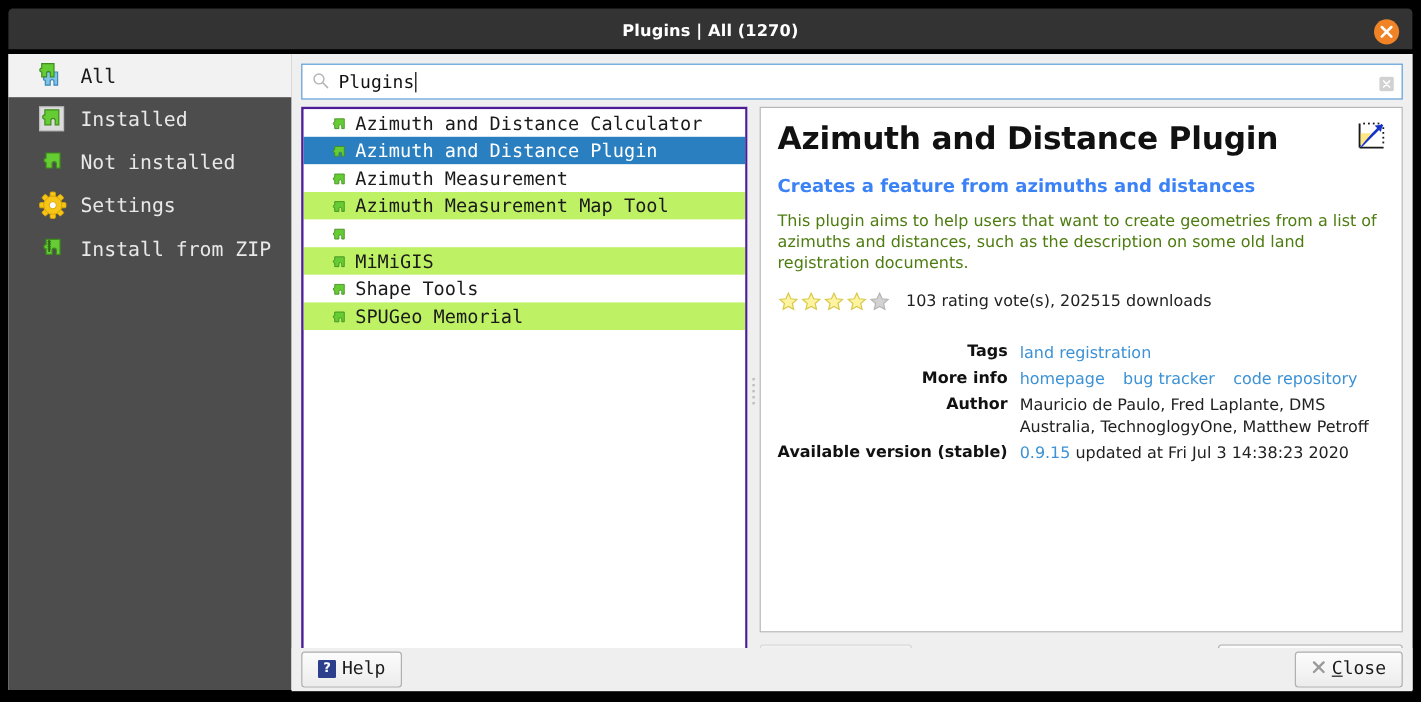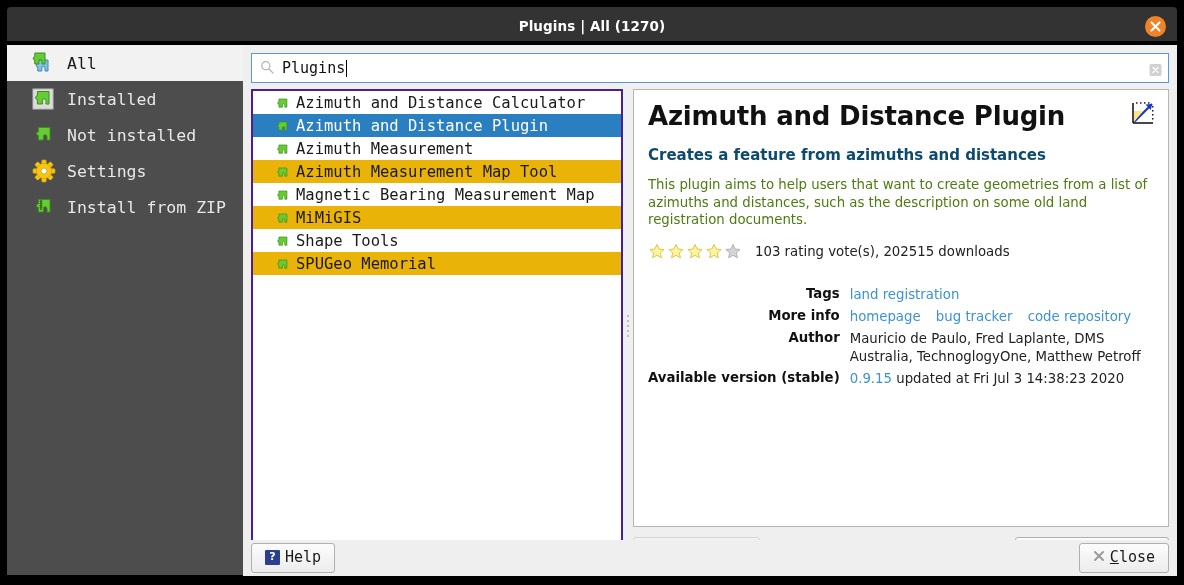--- a/index.html
+++ b/index.html
@@ -155,21 +155,21 @@
     display: flex;
     align-items: center;
     padding-left: 22px;
     font-family: "DejaVu Sans Mono", monospace;
     font-size: 15.5px;
     color: #1a1a1a;
     white-space: nowrap;
     cursor: pointer;
     background: #ffffff;
   }
-  .plug-row.alt { background: #eab308; align-items: center; }
+  .plug-row.alt { background: #bef264; align-items: center; }
   .plug-row.sel {
     background: #2a7fc0;
     color: #ffffff;
   }
   .plug-icon { width: 14px; height: 14px; margin-right: 7px; flex:0 0 14px; }
   .plug-icon svg { display:block; }
 
   
   #splitter {
     flex: 0 0 10px;
@@ -208,21 +208,21 @@
     font-size: 26px;
     font-weight: bold;
     color: #111;
     line-height: 1.15;
     margin: 0 46px 0 0;
     letter-spacing: -0.2px;
   }
   #plugin-about {
     font-size: 15px;
     font-weight: bold;
-    color: #0c4a6e;
+    color: #3b82f6;
     margin-top: 14px;
   }
   #plugin-desc {
     font-size: 13.3px;
     color: #4d7c0f;
     line-height: 1.33;
     margin-top: 12px;
     max-width: 520px;
   }
   #plugin-topicon {
@@ -449,21 +449,20 @@
                 </svg>
             </span>
             <span>Azimuth Measurement Map Tool</span>
           </div>
           <div class="plug-row">
             <span class="plug-icon">
               <svg width="14" height="14" viewBox="0 0 20 20">
                   <path d="M17 17 l0 -3.2 a1.7 1.7 0 0 0 -3.4 0 l0 3.2 -5 0 0 -4.3 a1.7 1.7 0 0 1 0 -3.4 l0 -4 11.4 0 0 11.7 z" fill="#66cc33" stroke="#3f8c1f" stroke-width="1" transform="translate(-3,-1)"></path>
                 </svg>
             </span>
-            <span>Magnetic Bearing Measurement Map</span>
           </div>
           <div class="plug-row alt">
             <span class="plug-icon">
               <svg width="14" height="14" viewBox="0 0 20 20">
                   <path d="M17 17 l0 -3.2 a1.7 1.7 0 0 0 -3.4 0 l0 3.2 -5 0 0 -4.3 a1.7 1.7 0 0 1 0 -3.4 l0 -4 11.4 0 0 11.7 z" fill="#66cc33" stroke="#3f8c1f" stroke-width="1" transform="translate(-3,-1)"></path>
                 </svg>
             </span>
             <span>MiMiGIS</span>
           </div>
           <div class="plug-row">

